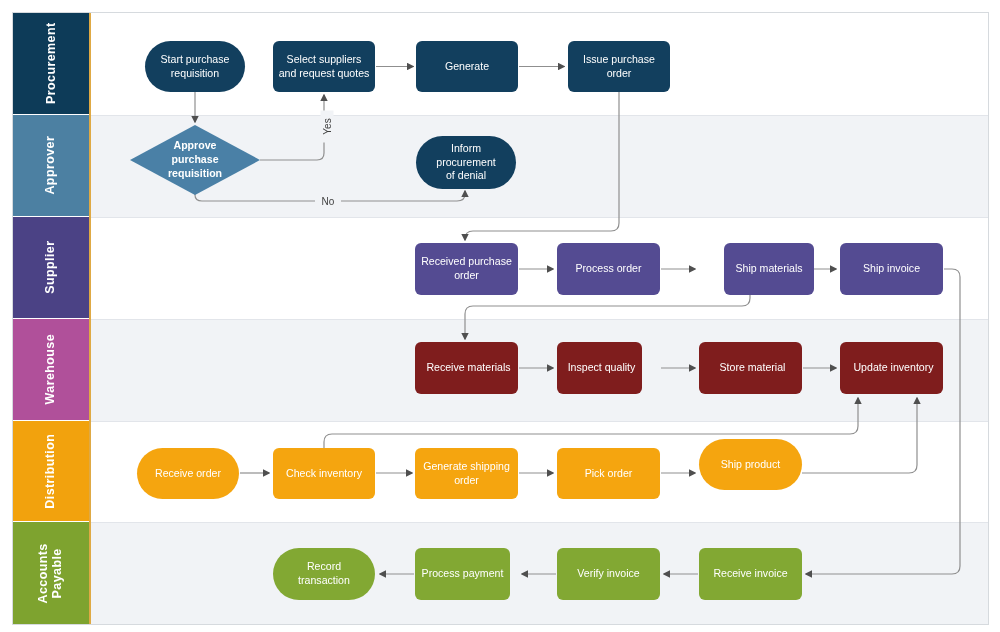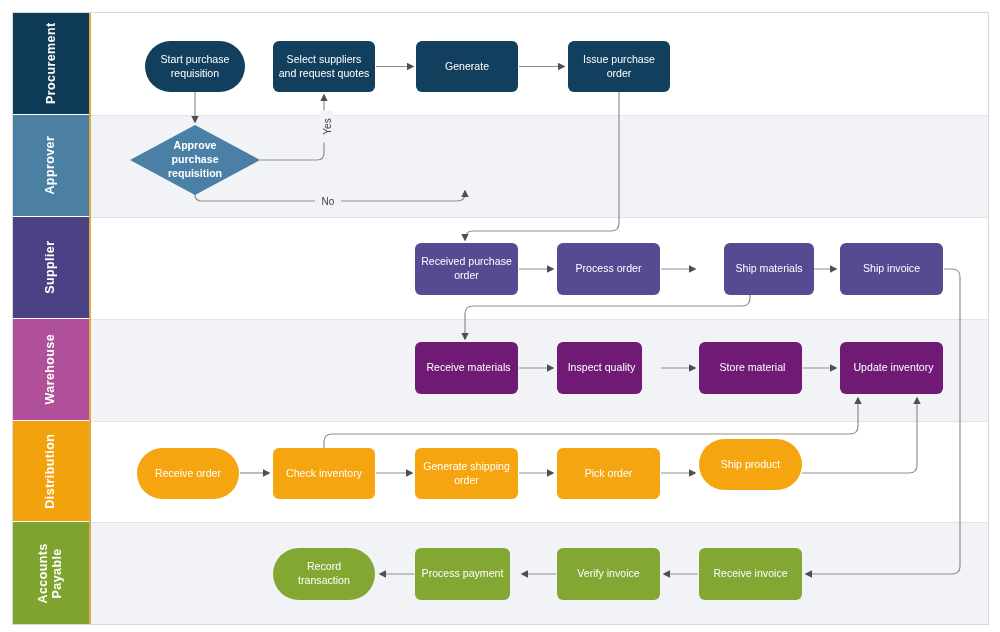--- a/index.html
+++ b/index.html
@@ -28,21 +28,21 @@
   .wires{position:absolute;left:0;top:0;z-index:2;pointer-events:none;}
   
   .node{position:absolute;z-index:3;display:flex;align-items:center;justify-content:center;
     color:#ffffff;font-size:10.6px;line-height:1.3;text-align:center;
     padding:0 5px;box-sizing:border-box;}
   .rect{border-radius:6px;}
   .pill{border-radius:27px;}
   .diamond{clip-path:polygon(50% 0%,100% 50%,50% 100%,0% 50%);padding:0 22px;font-weight:bold;}
   .narrow{padding:0 16px;}
   .c-proc{background:#123f5e;} .c-appr{background:#4a80a6;} .c-supp{background:#544b92;}
-  .c-ware{background:#701a75;padding-left:9px;} .c-dist{background:#f5a50f;} .c-acct{background:#82a833;}
+  .c-ware{background:#7f1d1d;padding-left:9px;} .c-dist{background:#f5a50f;} .c-acct{background:#82a833;}
   
   .edge-label{position:absolute;z-index:4;font-size:10px;color:#3f3f3f;
     background:#f1f3f6;padding:0 3px;text-align:center;line-height:13px;}
   .rot{transform:rotate(-90deg);}
 </style>
 </head>
 <body>
 
 <div class="stage">
 
@@ -94,20 +94,21 @@
 
   <span class="edge-label rot" style="left:311px;top:120px;width:26px;">Yes</span>
   <span class="edge-label" style="left:315px;top:195px;width:20px;">No</span>
 
   <div class="node pill c-proc" style="left:145px;top:41px;width:100px;height:51px">Start purchase requisition</div>
   <div class="node rect c-proc" style="left:273px;top:41px;width:102px;height:51px">Select suppliers and request quotes</div>
   <div class="node rect c-proc" style="left:416px;top:41px;width:102px;height:51px">Generate</div>
   <div class="node rect c-proc" style="left:568px;top:41px;width:102px;height:51px">Issue purchase order</div>
 
   <div class="node diamond c-appr" style="left:130px;top:125px;width:130px;height:70px">Approve purchase requisition</div>
+  <div class="node pill c-proc narrow" style="left:416px;top:136px;width:100px;height:53px">Inform procurement of denial</div>
 
   <div class="node rect c-supp" style="left:415px;top:243px;width:103px;height:52px">Received purchase order</div>
   <div class="node rect c-supp" style="left:557px;top:243px;width:103px;height:52px">Process order</div>
   <div class="node rect c-supp" style="left:724px;top:243px;width:90px;height:52px">Ship materials</div>
   <div class="node rect c-supp" style="left:840px;top:243px;width:103px;height:52px">Ship invoice</div>
 
   <div class="node rect c-ware" style="left:415px;top:342px;width:103px;height:52px">Receive materials</div>
   <div class="node rect c-ware" style="left:557px;top:342px;width:85px;height:52px">Inspect quality</div>
   <div class="node rect c-ware" style="left:699px;top:342px;width:103px;height:52px">Store material</div>
   <div class="node rect c-ware" style="left:840px;top:342px;width:103px;height:52px">Update inventory</div>

